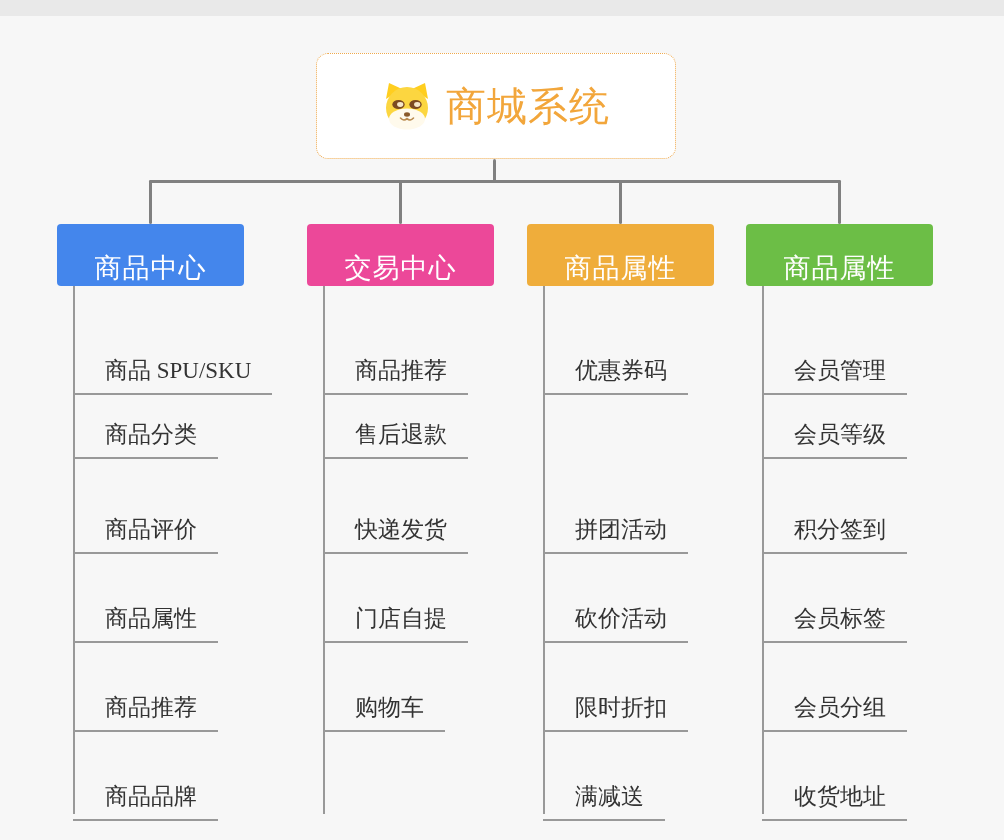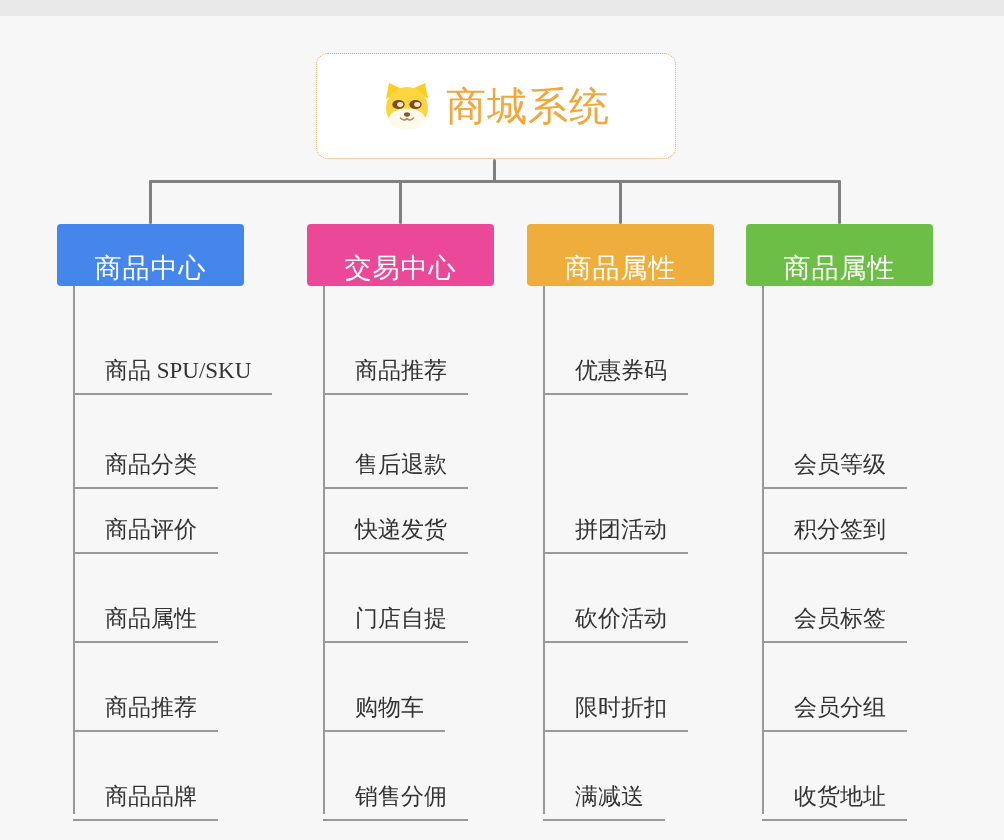--- a/index.html
+++ b/index.html
@@ -58,21 +58,21 @@
     height:34px;
     display:flex;align-items:flex-end;
     padding:0 21px 7px 32px;
     box-sizing:content-box;
     border-bottom:2px solid var(--line,#999999);
     font-size:23px;color:var(--item-color,#333333);
     white-space:nowrap;
     cursor:default;
   }
   .col-0{left:73px;} .col-1{left:323px;} .col-2{left:543px;} .col-3{left:762px;}
-  .row-0{top:336px;font-family:Liberation Serif, serif;} .row-1{top:430px;} .row-2{top:495px;}
+  .row-0{top:336px;font-family:Liberation Serif, serif;} .row-1{top:400px;} .row-2{top:495px;}
   .row-3{top:584px;} .row-4{top:673px;} .row-5{top:762px;}
 </style>
 </head>
 <body>
 
 <div class="canvas" style="--bg: #f7f7f7; --root-border: #efa94c; --root-color: #f2a63b; --conn: #808080; --line: #999999; --item-color: #333333;">
 
   <div class="root-node">
     <svg class="dog" viewBox="0 0 50 48" aria-hidden="true">
       <polygon points="7,1 20,7 4,17" fill="#ffce1f"></polygon>
@@ -119,27 +119,27 @@
   <div class="item col-0 row-2">商品评价</div>
   <div class="item col-0 row-3">商品属性</div>
   <div class="item col-0 row-4">商品推荐</div>
   <div class="item col-0 row-5">商品品牌</div>
 
   <div class="item col-1 row-0">商品推荐</div>
   <div class="item col-1 row-1">售后退款</div>
   <div class="item col-1 row-2">快递发货</div>
   <div class="item col-1 row-3">门店自提</div>
   <div class="item col-1 row-4">购物车</div>
-  <div class="item col-1 row-5">销售分佣</div>
 
   <div class="item col-2 row-0">优惠券码</div>
   <div class="item col-2 row-2">拼团活动</div>
   <div class="item col-2 row-3">砍价活动</div>
   <div class="item col-2 row-4">限时折扣</div>
   <div class="item col-2 row-5">满减送</div>
 
+  <div class="item col-3 row-0">会员管理</div>
   <div class="item col-3 row-1">会员等级</div>
   <div class="item col-3 row-2">积分签到</div>
   <div class="item col-3 row-3">会员标签</div>
   <div class="item col-3 row-4">会员分组</div>
   <div class="item col-3 row-5">收货地址</div>
 
 </div>
 
 </body></html>

